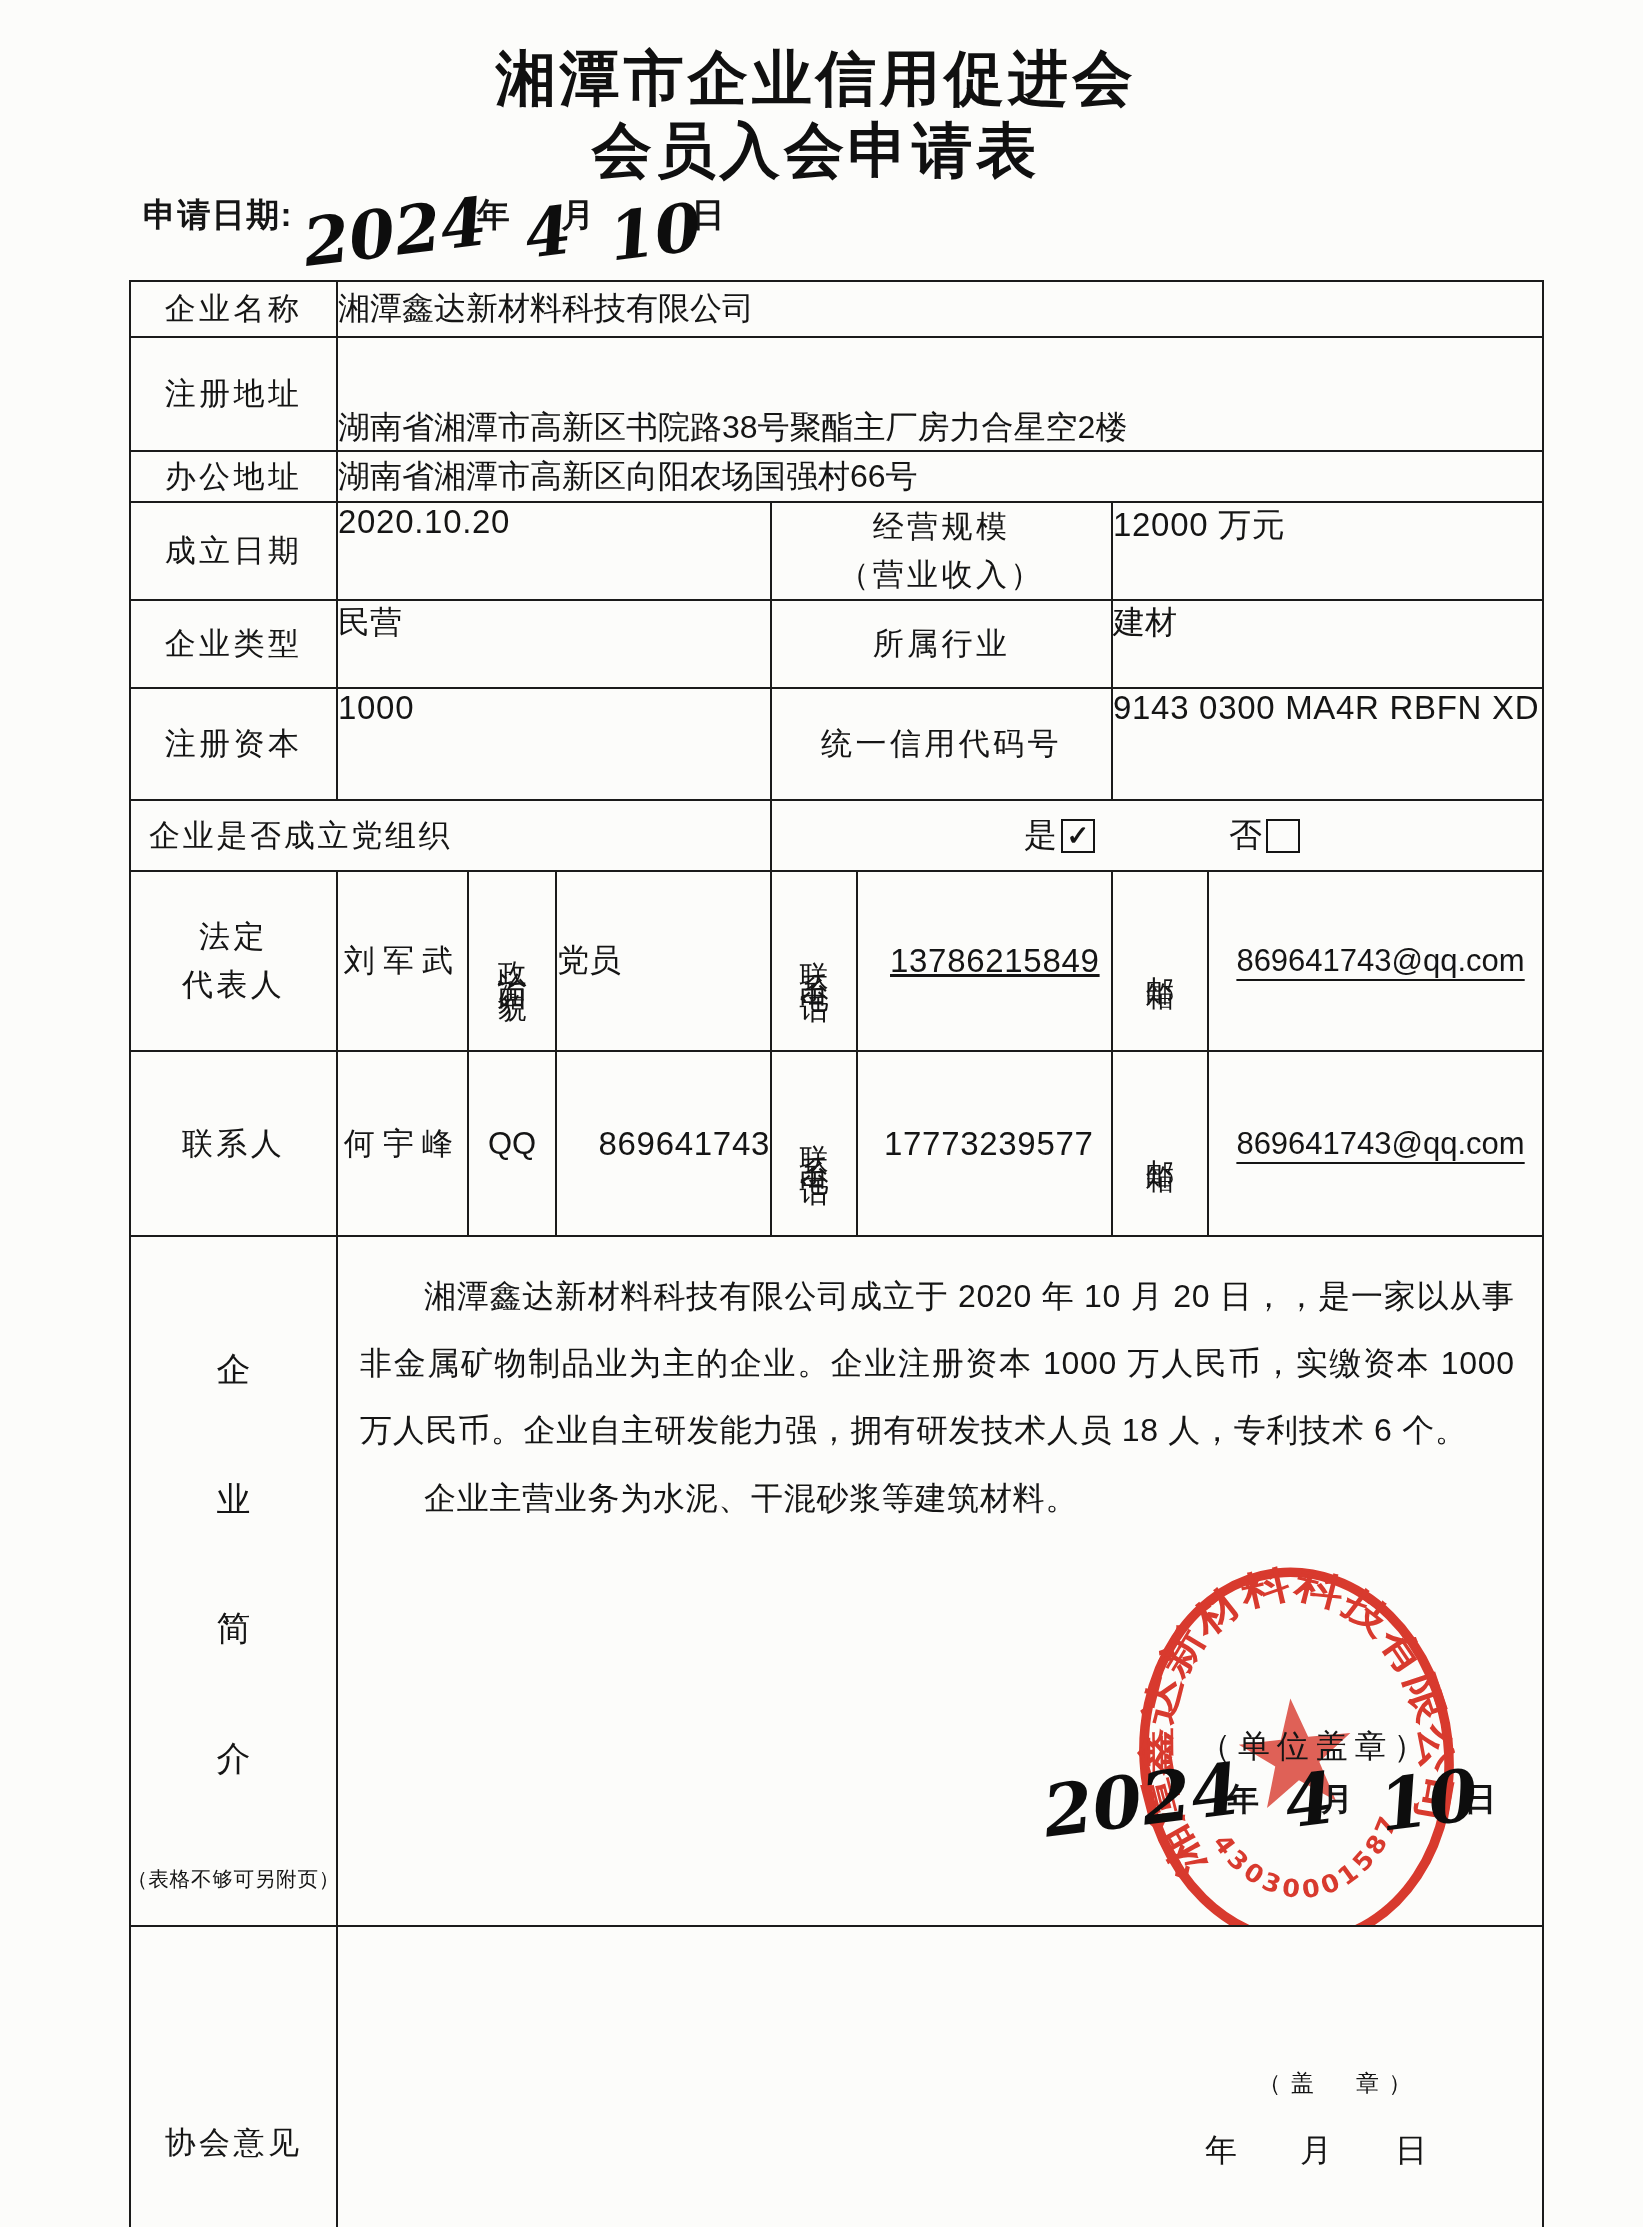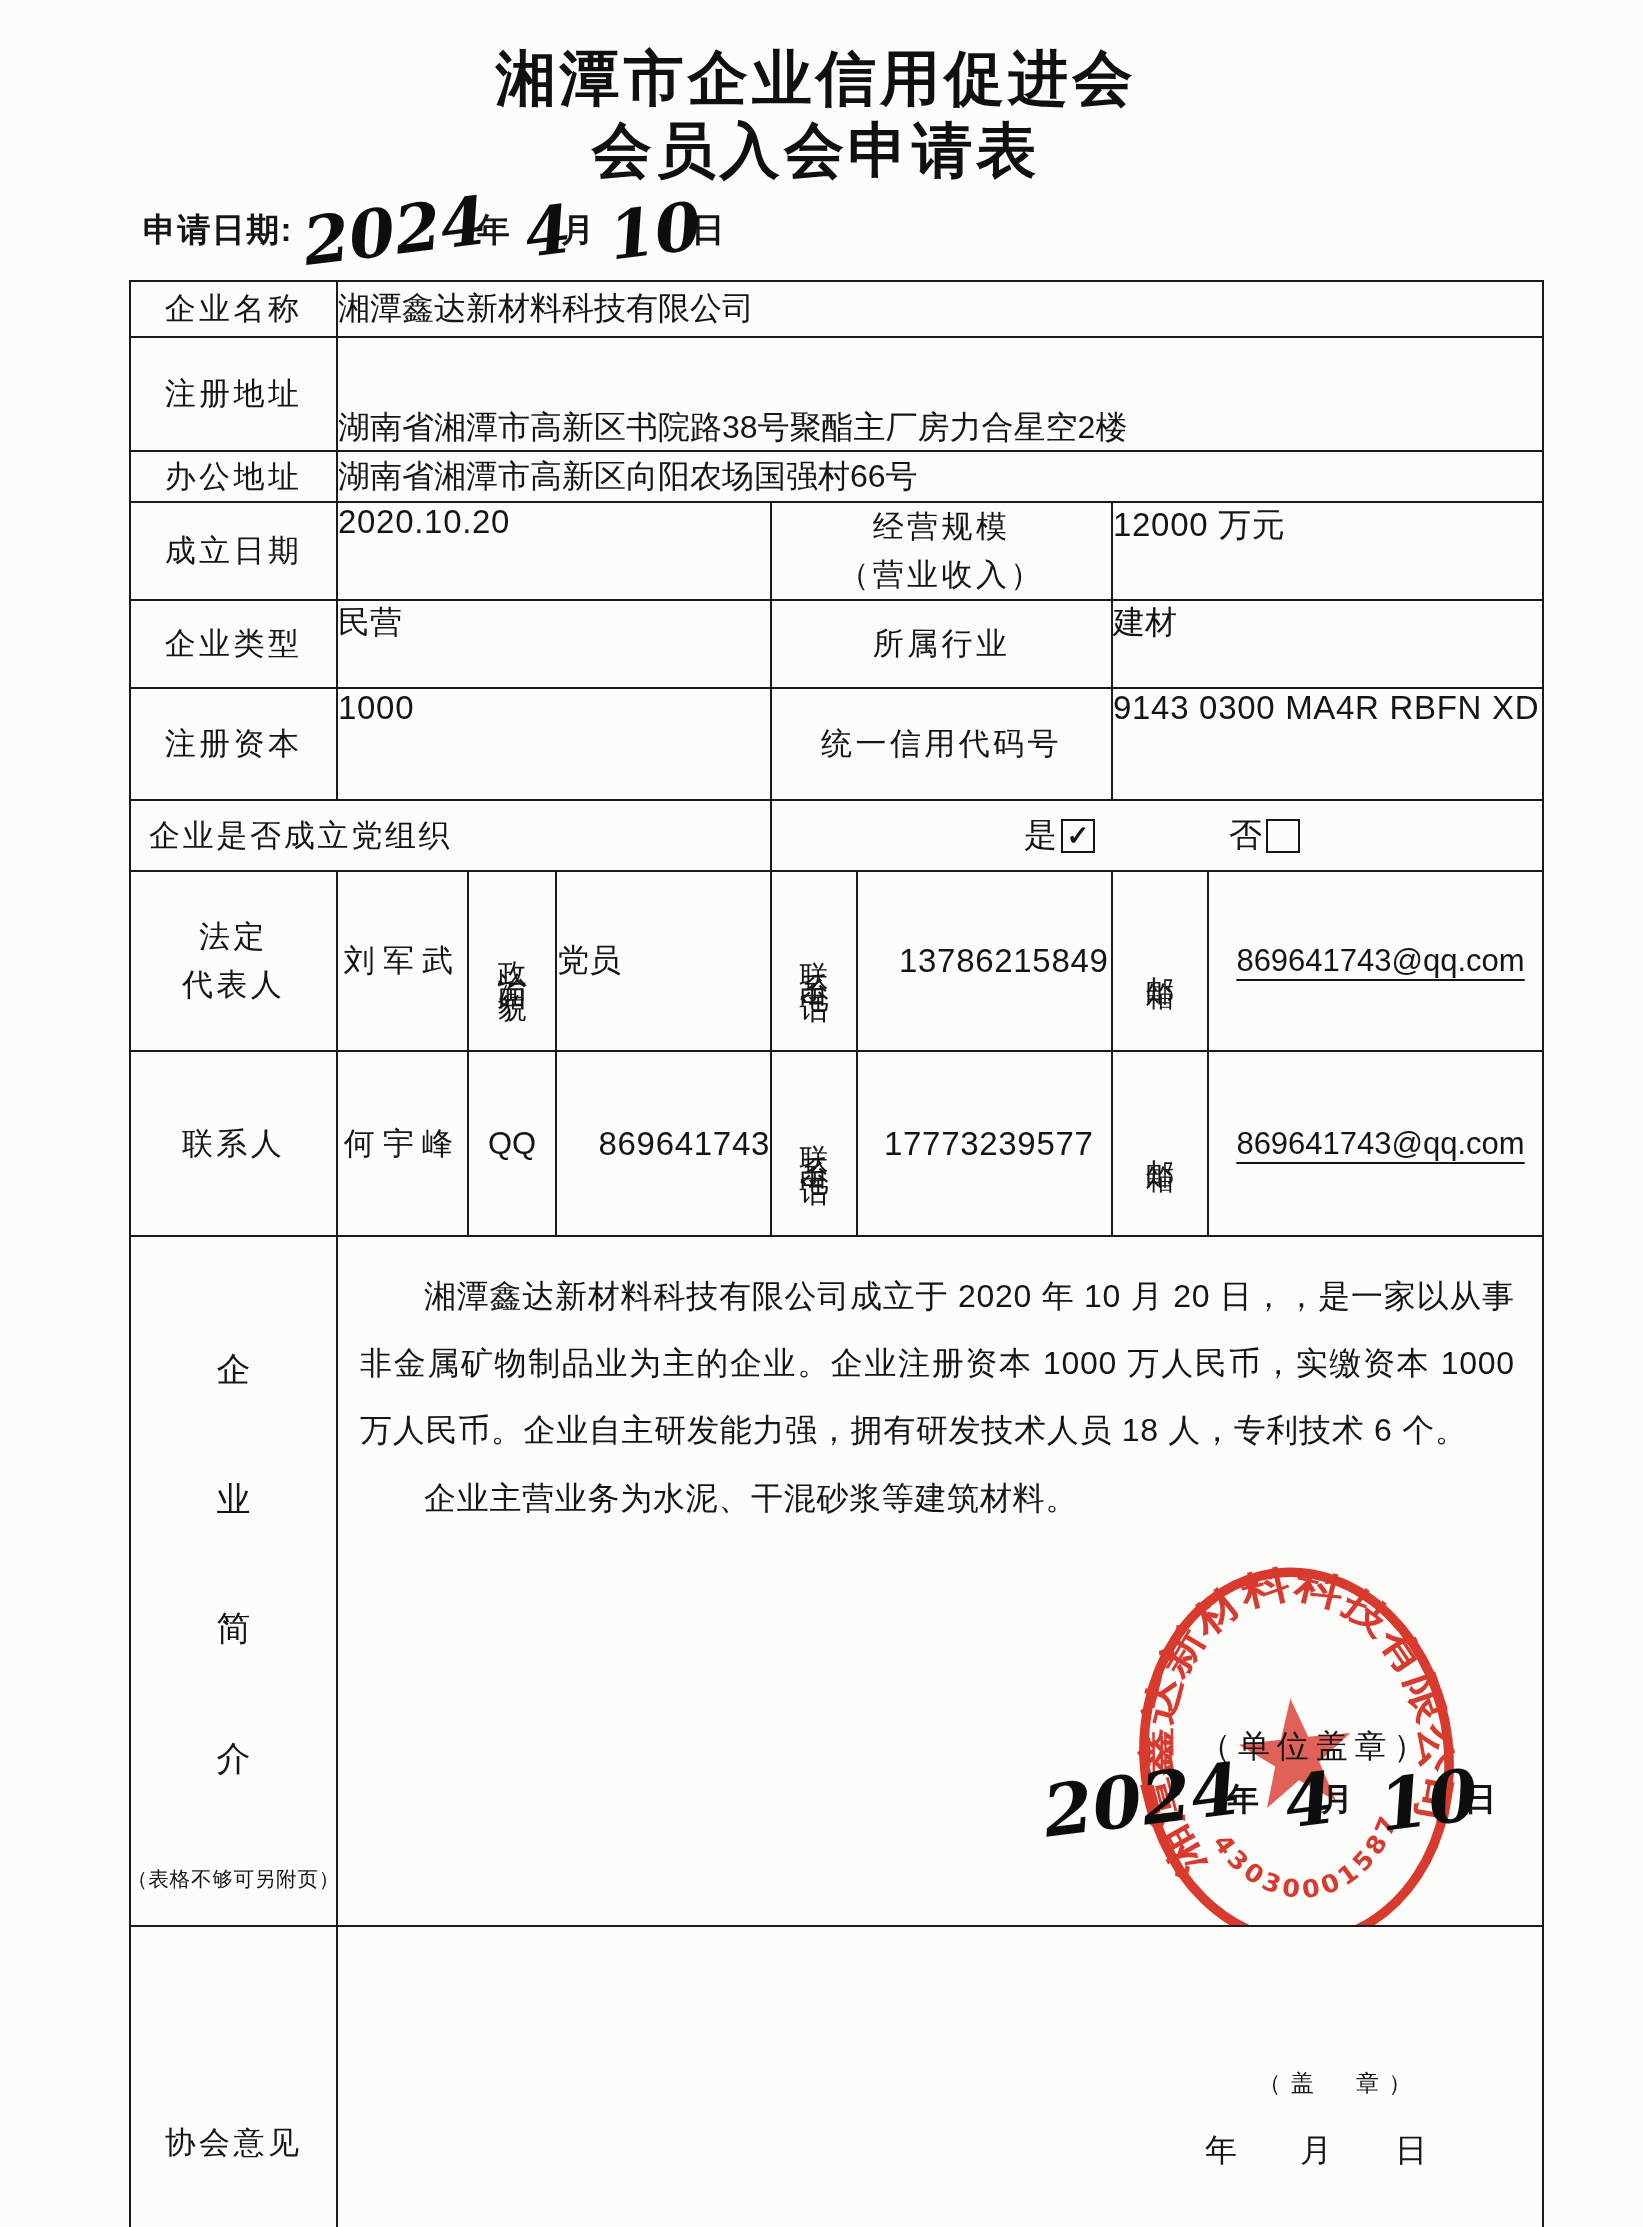--- a/index.html
+++ b/index.html
@@ -8,21 +8,21 @@
     width:1644px;height:2227px;
     background:#fcfcfa;
     font-family:"Liberation Sans", sans-serif;
     color:#151515;
     overflow:hidden;
   }
   
   .title-block{position:absolute;left:0;right:12px;top:43px;text-align:center;}
   .title-line{font-size:60px;font-weight:900;letter-spacing:4.1px;line-height:1.2;color:#101010;}
   
-  .apply-date{position:absolute;left:143px;top:193px;display:flex;align-items:center;height:75px;}
+  .apply-date{position:absolute;left:143px;top:193px;display:flex;align-items:flex-start;height:75px;}
   .printed{font-size:33px;font-weight:700;letter-spacing:1.4px;}
   .hand{font-family:"DejaVu Serif", serif;font-style:italic;font-weight:bold;color:#0d0d0d;display:inline-block;}
   .hand-lg{font-size:66px;transform:rotate(-7deg);}
   .apply-date .unit{margin:0 4.1px 0 -9.6px;}
   .apply-date .num{margin-left:9.6px;}
   
   table.form{
     position:absolute;left:129px;top:280px;
     width:1414px;border-collapse:collapse;table-layout:fixed;
   }
@@ -155,21 +155,21 @@
       <td class="lbl lbl-pre">法定
 代表人</td>
       <td class="lbl" style="letter-spacing:8.2px;">刘军武</td>
       <td style="text-align:center;">
         <span class="vert">政治面貌</span>
       </td>
       <td class="val">党员</td>
       <td style="text-align:center;">
         <span class="vert">联系电话</span>
       </td>
-      <td class="val num-val" style="padding-left:41px;">13786215849</td>
+      <td class="val num-val" style="padding-left:32px;text-decoration:underline;">13786215849</td>
       <td style="text-align:center;">
         <span class="vert vert-tight">邮箱</span>
       </td>
       <td class="val email" style="padding-left:27.4px;">869641743@qq.com</td>
     </tr>
 
     <tr style="height:185px">
       <td class="lbl">联系人</td>
       <td class="lbl" style="letter-spacing:8.2px;">何宇峰</td>
       <td class="lbl" style="letter-spacing:0;">QQ</td>

